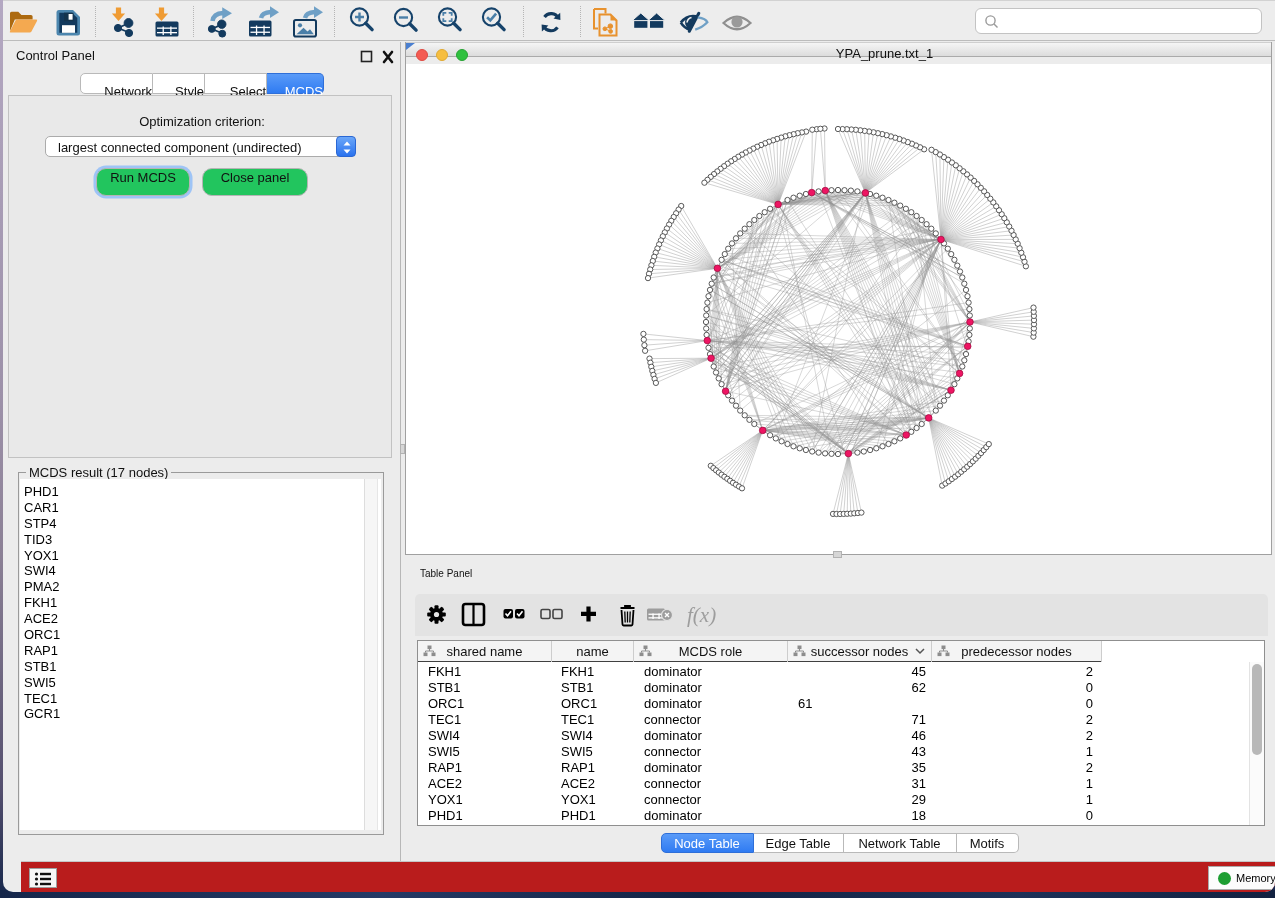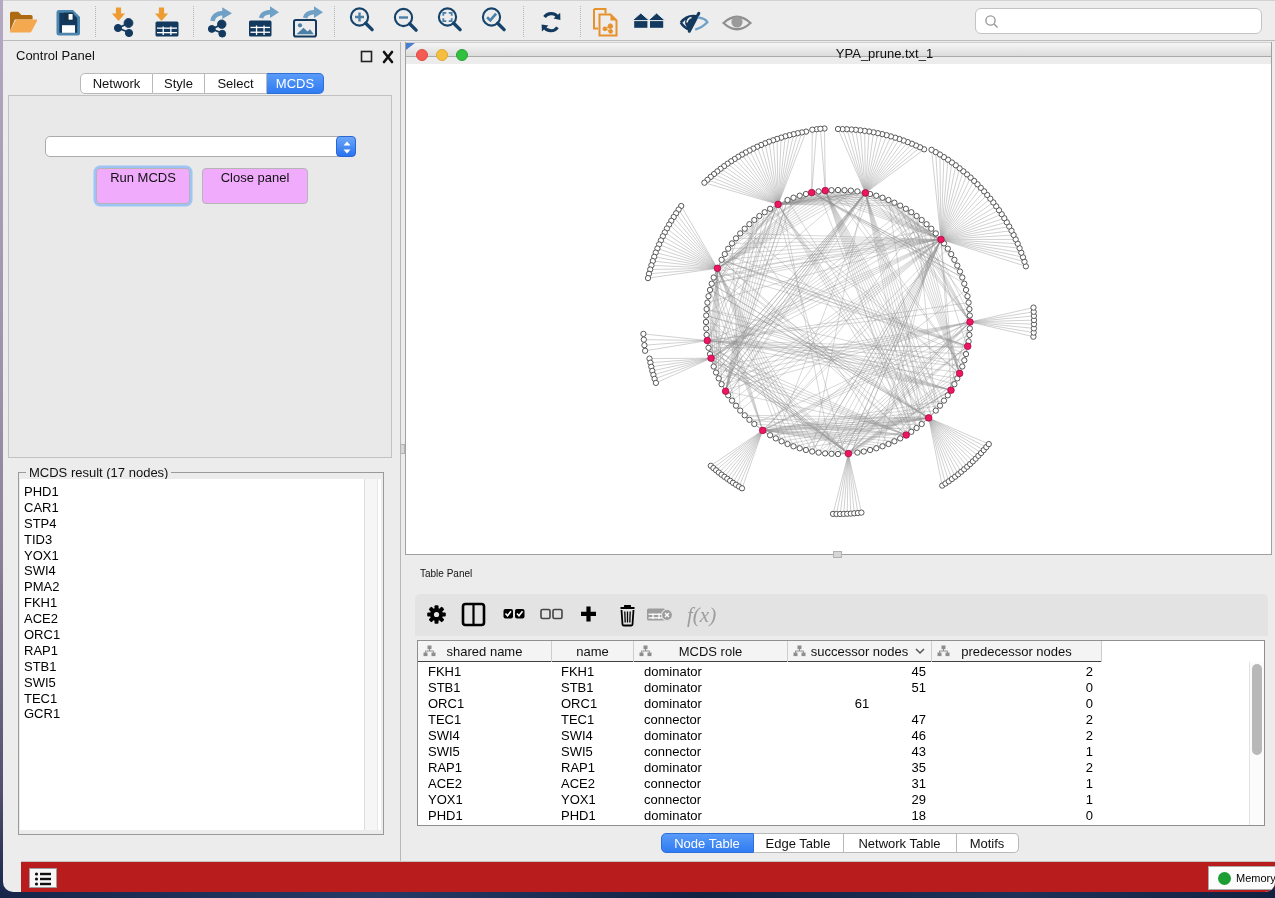--- a/index.html
+++ b/index.html
@@ -14,34 +14,34 @@
 #tb{position:absolute;left:0;top:0;width:1272px;height:41px;background:#ededed;
  border-top:1px solid #d2d2d2;border-bottom:1px solid #bcbcbc}
 .sep{position:absolute;top:5px;height:31px;width:0;border-left:1px dotted #b5b5b5}
 #search{position:absolute;left:972px;top:7px;width:287px;height:26px;background:#fff;
  border:1px solid #c3c3c3;border-radius:6px}
 
 #lp{position:absolute;left:0;top:42px;width:398px;height:819px;background:#ececec;
  border-right:1px solid #b7b7b7}
 #lp .hdr{position:absolute;left:13px;top:6px;font-size:13px;color:#111}
 .tabs{position:absolute;top:31px;left:77px;height:21px;display:flex}
-.tab{height:21px;font-size:13px;line-height:20px;text-align:center;background:#fff;
- border:1px solid #b9b9b9;border-left:none;color:#111;padding:0 0}
+.tab{height:21px;font-size:13px;line-height:20px;text-align:right;background:#fff;
+ border:1px solid #b9b9b9;border-left:none;color:#111;padding:8px 0}
 .tab:first-child{border-left:1px solid #b9b9b9;border-radius:5px 0 0 5px}
 .tab.last{border-radius:0 5px 5px 0}
 .tab.sel{background:linear-gradient(#5a9bf8,#2f7bf2);color:#fff;border-color:#2f6fd8}
 #tabbox{position:absolute;left:5px;top:53px;width:384px;height:363px;background:#e9e9e9;
  border:1px solid #c2c2c2}
 #optlab{position:absolute;left:0;top:72px;width:398px;text-align:center;font-size:13px;color:#111}
 #dd{position:absolute;left:42px;top:94px;width:311px;height:21px;background:#fff;
  border:1px solid #ababab;border-radius:5px;font-size:13px;line-height:19px;color:#111}
 #dd .txt{position:absolute;left:12px;top:1px}
 #dd .btn{position:absolute;right:-1px;top:-1px;width:20px;height:21px;border-radius:4px;
  background:linear-gradient(#6ba7f9,#2a72ee);border:1px solid #2a67d4}
-.pbtn{position:absolute;height:36px;background:#f0abfc;border:1px solid #b5b5b5;border-radius:4px;
+.pbtn{position:absolute;height:28px;background:#22c55e;border:1px solid #b5b5b5;border-radius:10px;
  font-size:13px;text-align:center;line-height:18px;color:#111}
 #fs{position:absolute;left:9px;top:425px;width:372px;height:368px}
 #fs .bord{position:absolute;left:6px;top:5px;right:0;bottom:0;border:1px solid #9a9a9a}
 #fs .cap{position:absolute;left:14px;top:-2px;background:#ececec;padding:0 3px;font-size:13px;color:#111}
 #fs .list{position:absolute;left:8px;top:12px;width:361px;height:351px;background:#fff;overflow:hidden}
 #fs .list{padding-top:5px}
 #fs .list div{font-size:13px;height:15.9px;line-height:15.9px;padding-left:4px;color:#000}
 #fs .sb{position:absolute;left:352px;top:12px;width:14px;height:351px;background:#f6f6f6;border-left:1px solid #ddd;border-right:1px solid #e6e6e6}
 
 #nf{position:absolute;left:402px;top:42px;width:867px;height:513px;border:1px solid #a0a0a0;border-top:none}
@@ -174,21 +174,23 @@
 <rect x="1.5" y="1.5" width="10" height="10" fill="none" stroke="#222" stroke-width="1.6"></rect>
 <path d="M24 2 L32 12 M32 2 L24 12" stroke="#111" stroke-width="2.6" stroke-linecap="round"></path>
 </svg>
 <div class="tabs">
 <div class="tab" style="width:73px">Network</div>
 <div class="tab" style="width:52px">Style</div>
 <div class="tab" style="width:62px">Select</div>
 <div class="tab sel last" style="width:57px">MCDS</div>
 </div>
 <div id="tabbox"></div>
+<div id="optlab">Optimization criterion:</div>
 <div id="dd">
+        <span class="txt">largest connected component (undirected)</span>
 <span class="btn">
           <svg width="18" height="19" style="position:absolute;left:1px;top:1px">
             <path d="M5.5 7.5 L9 3.5 L12.5 7.5 Z M5.5 11.5 L9 15.5 L12.5 11.5 Z" fill="#fff"></path>
           </svg>
         </span>
       </div>
 <div class="pbtn" style="left:93px;top:126px;width:94px;box-shadow:0 0 0 2.5px #9ec4f6">Run MCDS</div>
 <div class="pbtn" style="left:199px;top:126px;width:106px">Close panel</div>
 <div id="fs">
 <div class="bord"></div>
@@ -610,35 +612,35 @@
           <div style="left:10px">FKH1</div>
           <div style="left:143px">FKH1</div>
           <div style="left:226px">dominator</div>
           <div style="left:380px;width:128px;text-align:right">45</div>
           <div style="left:550px;width:125px;text-align:right">2</div>
         </div>
         <div class="trow" style="top:39px">
           <div style="left:10px">STB1</div>
           <div style="left:143px">STB1</div>
           <div style="left:226px">dominator</div>
-          <div style="left:380px;width:128px;text-align:right">51</div>
+          <div style="left:380px;width:128px;text-align:right">62</div>
           <div style="left:550px;width:125px;text-align:right">0</div>
         </div>
         <div class="trow" style="top:55px">
           <div style="left:10px">ORC1</div>
           <div style="left:143px">ORC1</div>
           <div style="left:226px">dominator</div>
-          <div style="left:380px;width:128px;text-align:center">61</div>
+          <div style="left:380px;width:128px;text-align:left">61</div>
           <div style="left:550px;width:125px;text-align:right">0</div>
         </div>
         <div class="trow" style="top:71px">
           <div style="left:10px">TEC1</div>
           <div style="left:143px">TEC1</div>
           <div style="left:226px">connector</div>
-          <div style="left:380px;width:128px;text-align:right">47</div>
+          <div style="left:380px;width:128px;text-align:right">71</div>
           <div style="left:550px;width:125px;text-align:right">2</div>
         </div>
         <div class="trow" style="top:87px">
           <div style="left:10px">SWI4</div>
           <div style="left:143px">SWI4</div>
           <div style="left:226px">dominator</div>
           <div style="left:380px;width:128px;text-align:right">46</div>
           <div style="left:550px;width:125px;text-align:right">2</div>
         </div>
         <div class="trow" style="top:103px">

